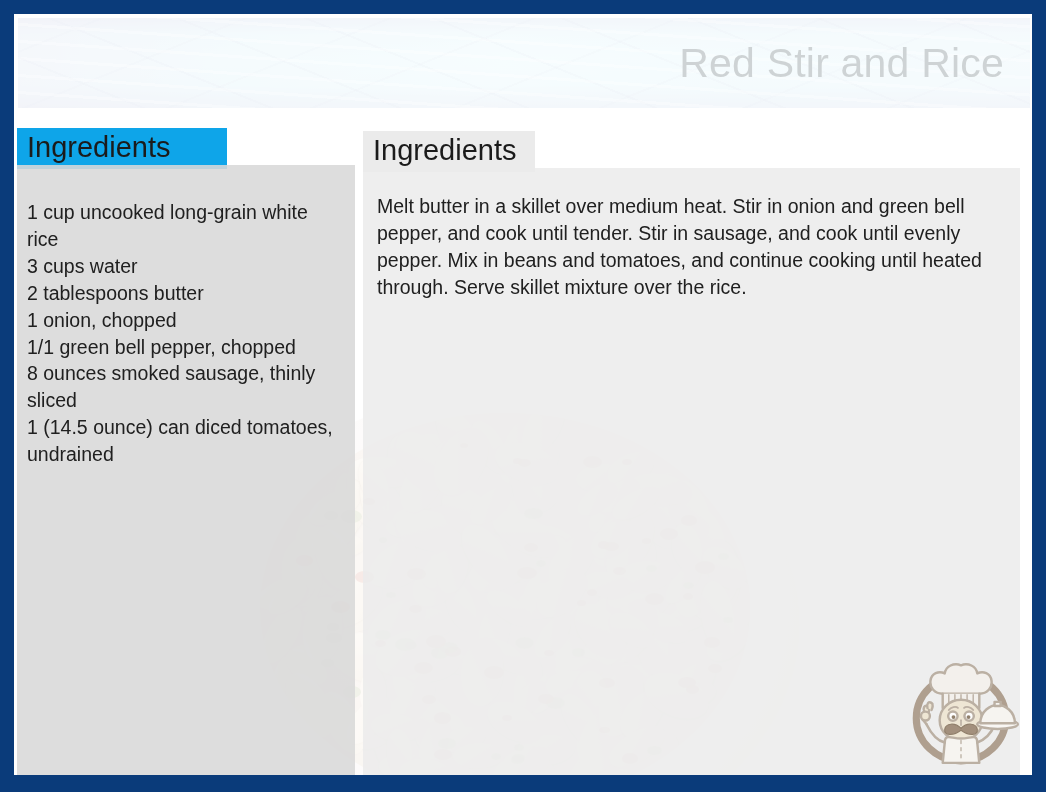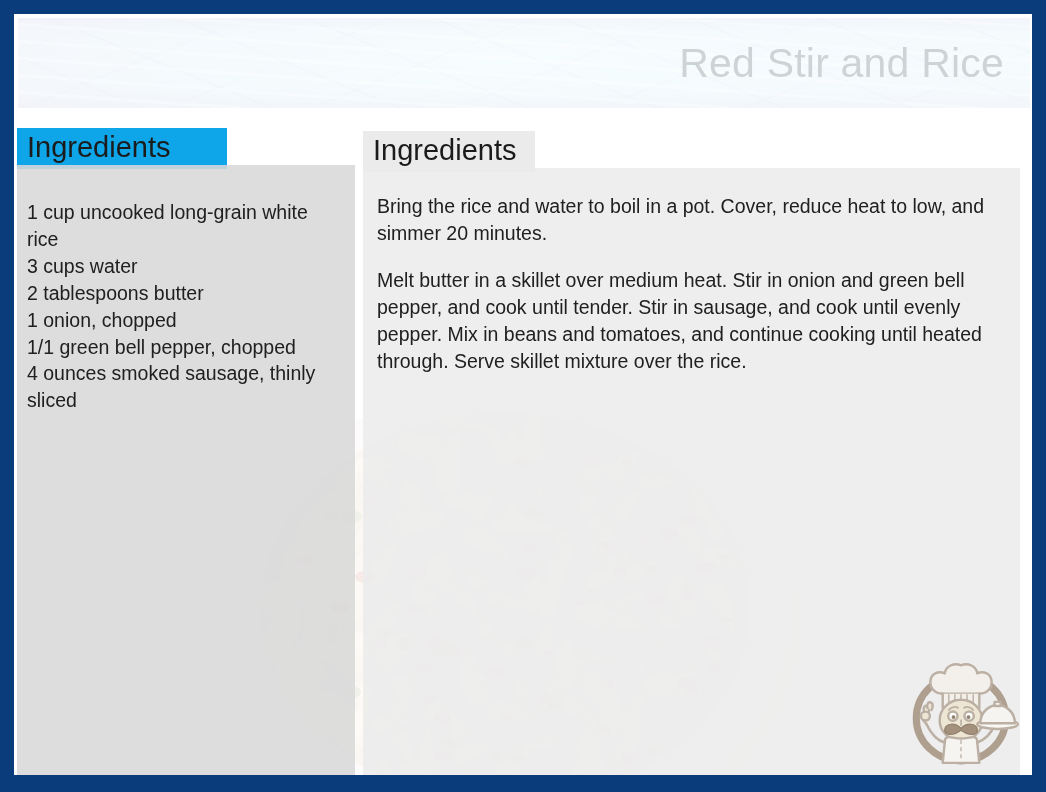--- a/index.html
+++ b/index.html
@@ -407,30 +407,30 @@
 
       <div class="panel" id="panel-ingredients">
         <div class="tab">Ingredients</div>
         <div class="body">
           <ul id="ingredients-list">
               <li>1 cup uncooked long-grain white rice</li>
               <li>3 cups water</li>
               <li>2 tablespoons butter</li>
               <li>1 onion, chopped</li>
               <li>1/1 green bell pepper, chopped</li>
-              <li>4 ounces smoked sausage, thinly sliced</li>
+              <li>8 ounces smoked sausage, thinly sliced</li>
+              <li>1 (14.5 ounce) can diced tomatoes, undrained</li>
             </ul>
         </div>
       </div>
 
       <div class="panel" id="panel-directions">
         <div class="tab">Ingredients</div>
         <div class="body">
           <ul id="directions-list">
-              <li>Bring the rice and water to boil in a pot. Cover, reduce heat to low, and simmer 20 minutes.</li>
               <li>Melt butter in a skillet over medium heat. Stir in onion and green bell pepper, and cook until tender. Stir in sausage, and cook until evenly pepper. Mix in beans and tomatoes, and continue cooking until heated through. Serve skillet mixture over the rice.</li>
             </ul>
         </div>
       </div>
 
     </div>
 
     <svg id="chef-logo" viewBox="0 0 120 120">
       <g fill="none" stroke="#b9ada0" stroke-width="2.4" stroke-linecap="round" stroke-linejoin="round">
 

